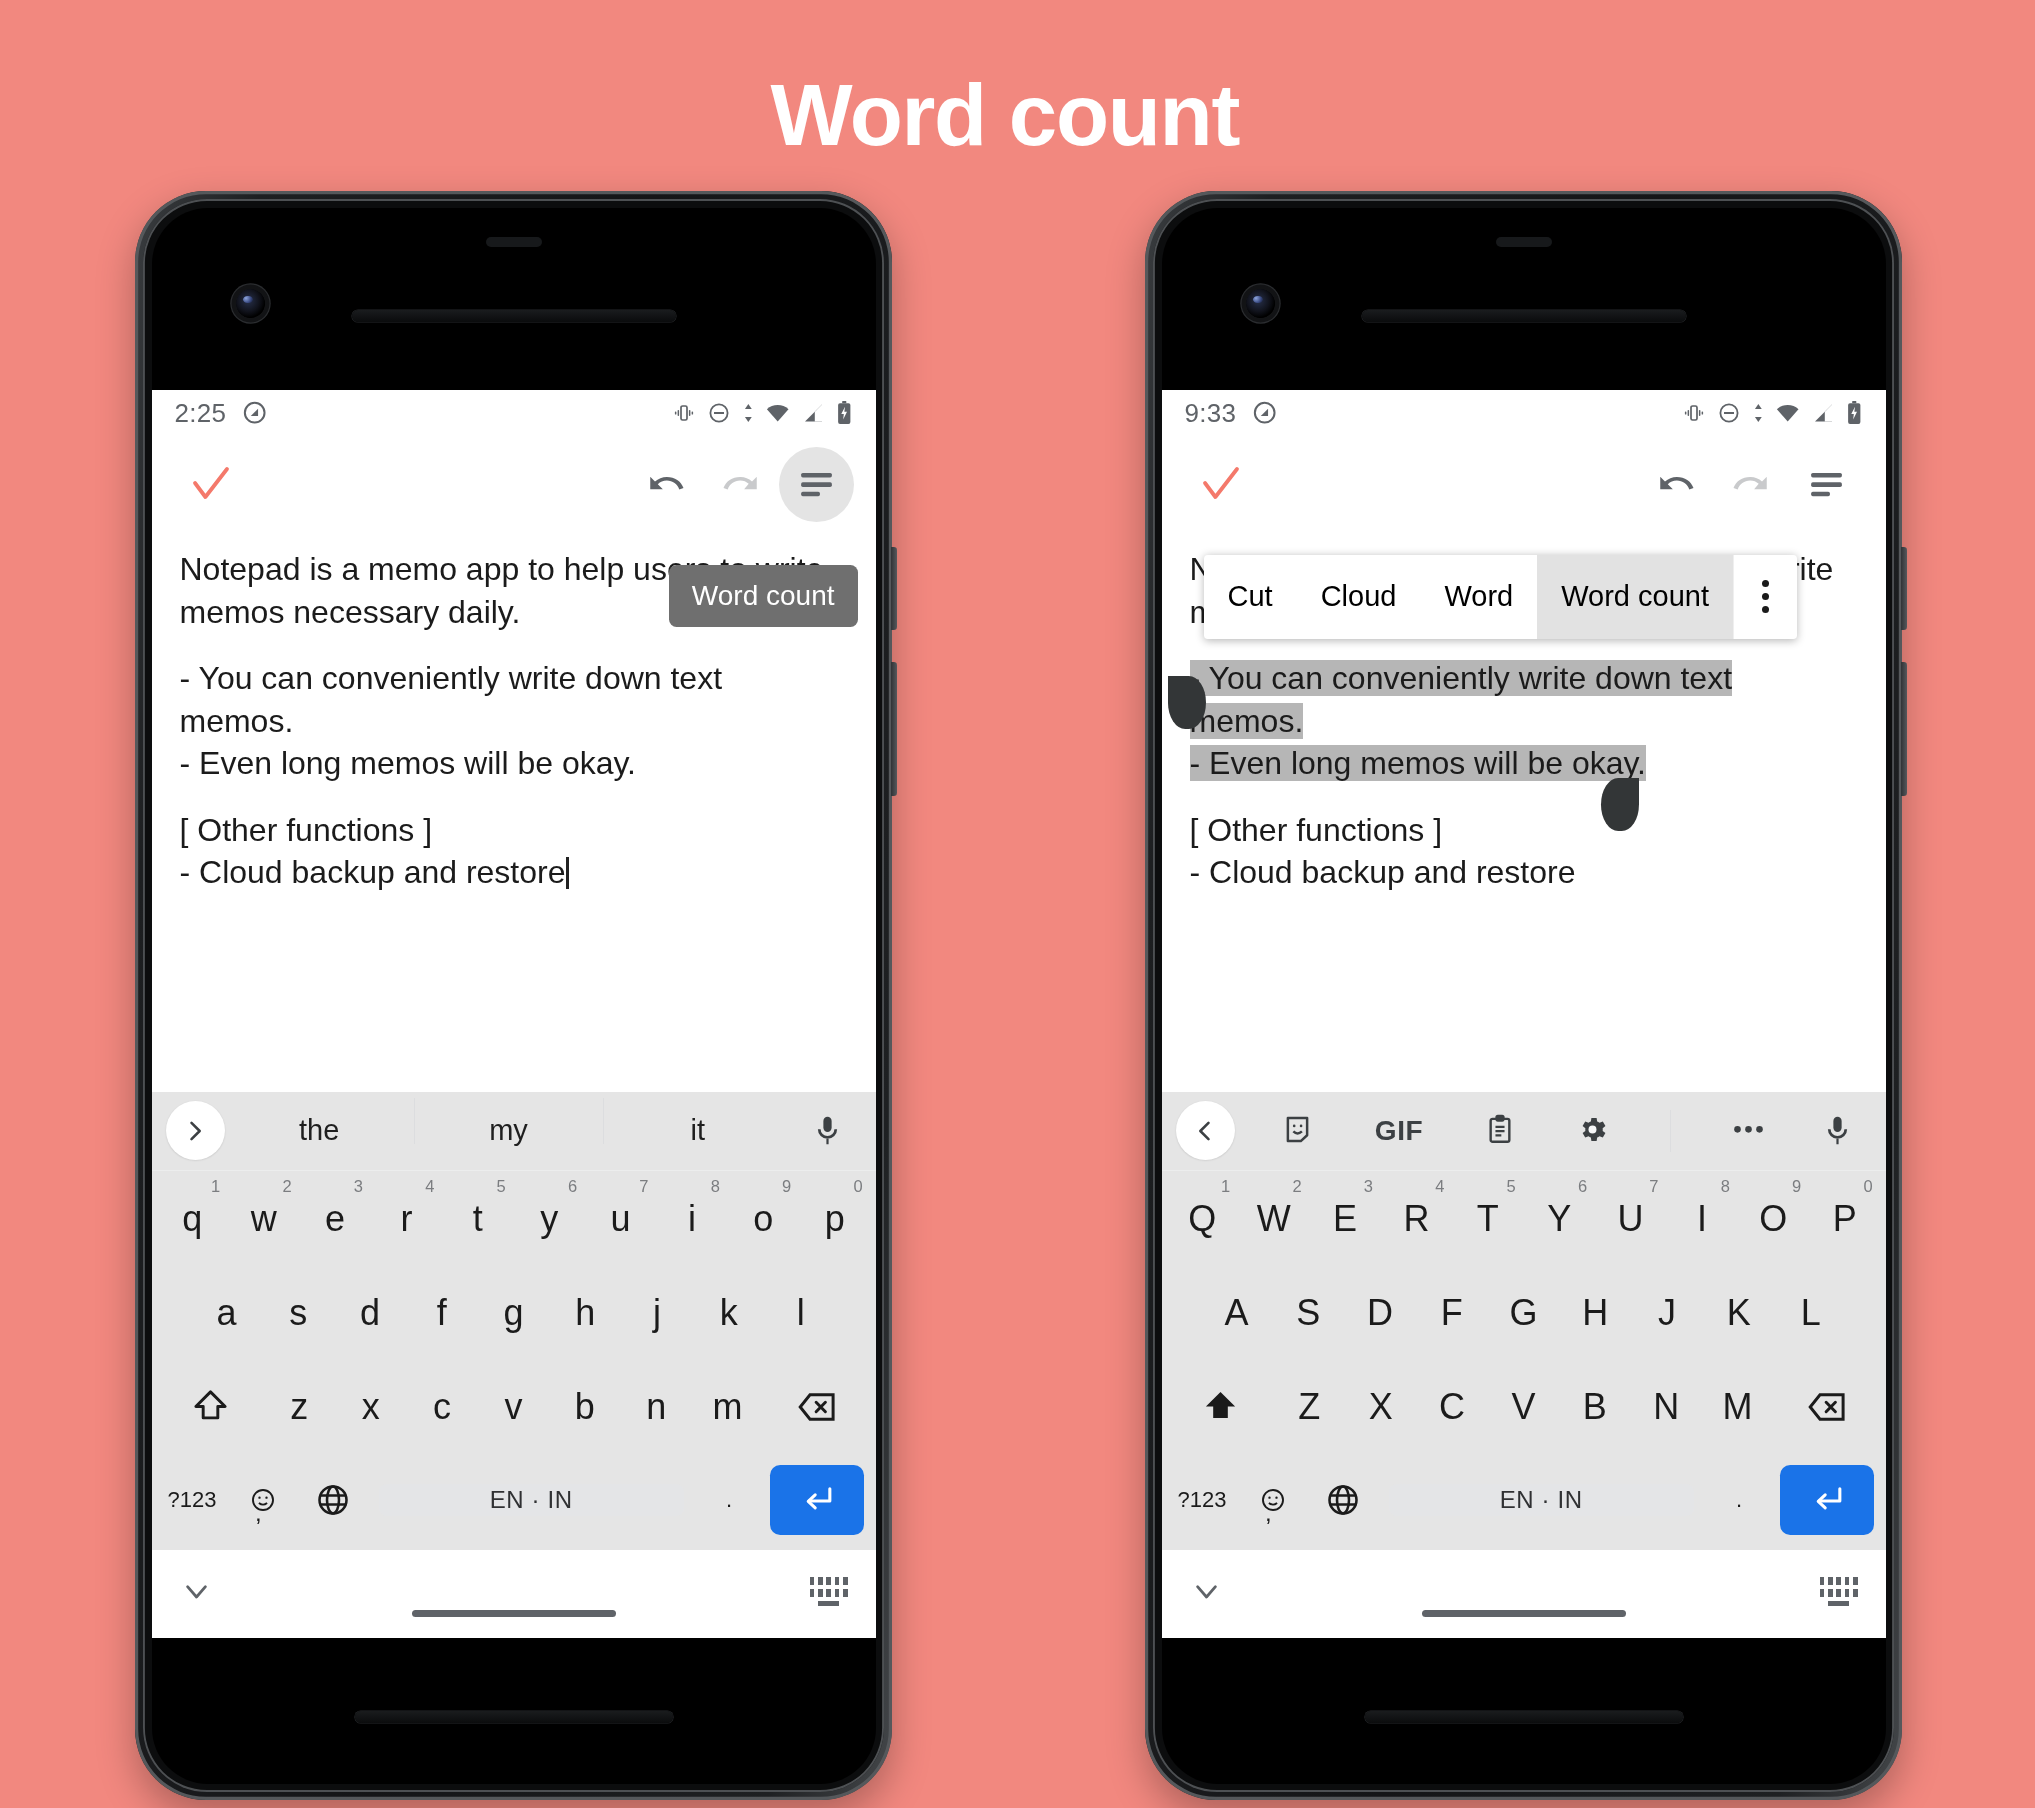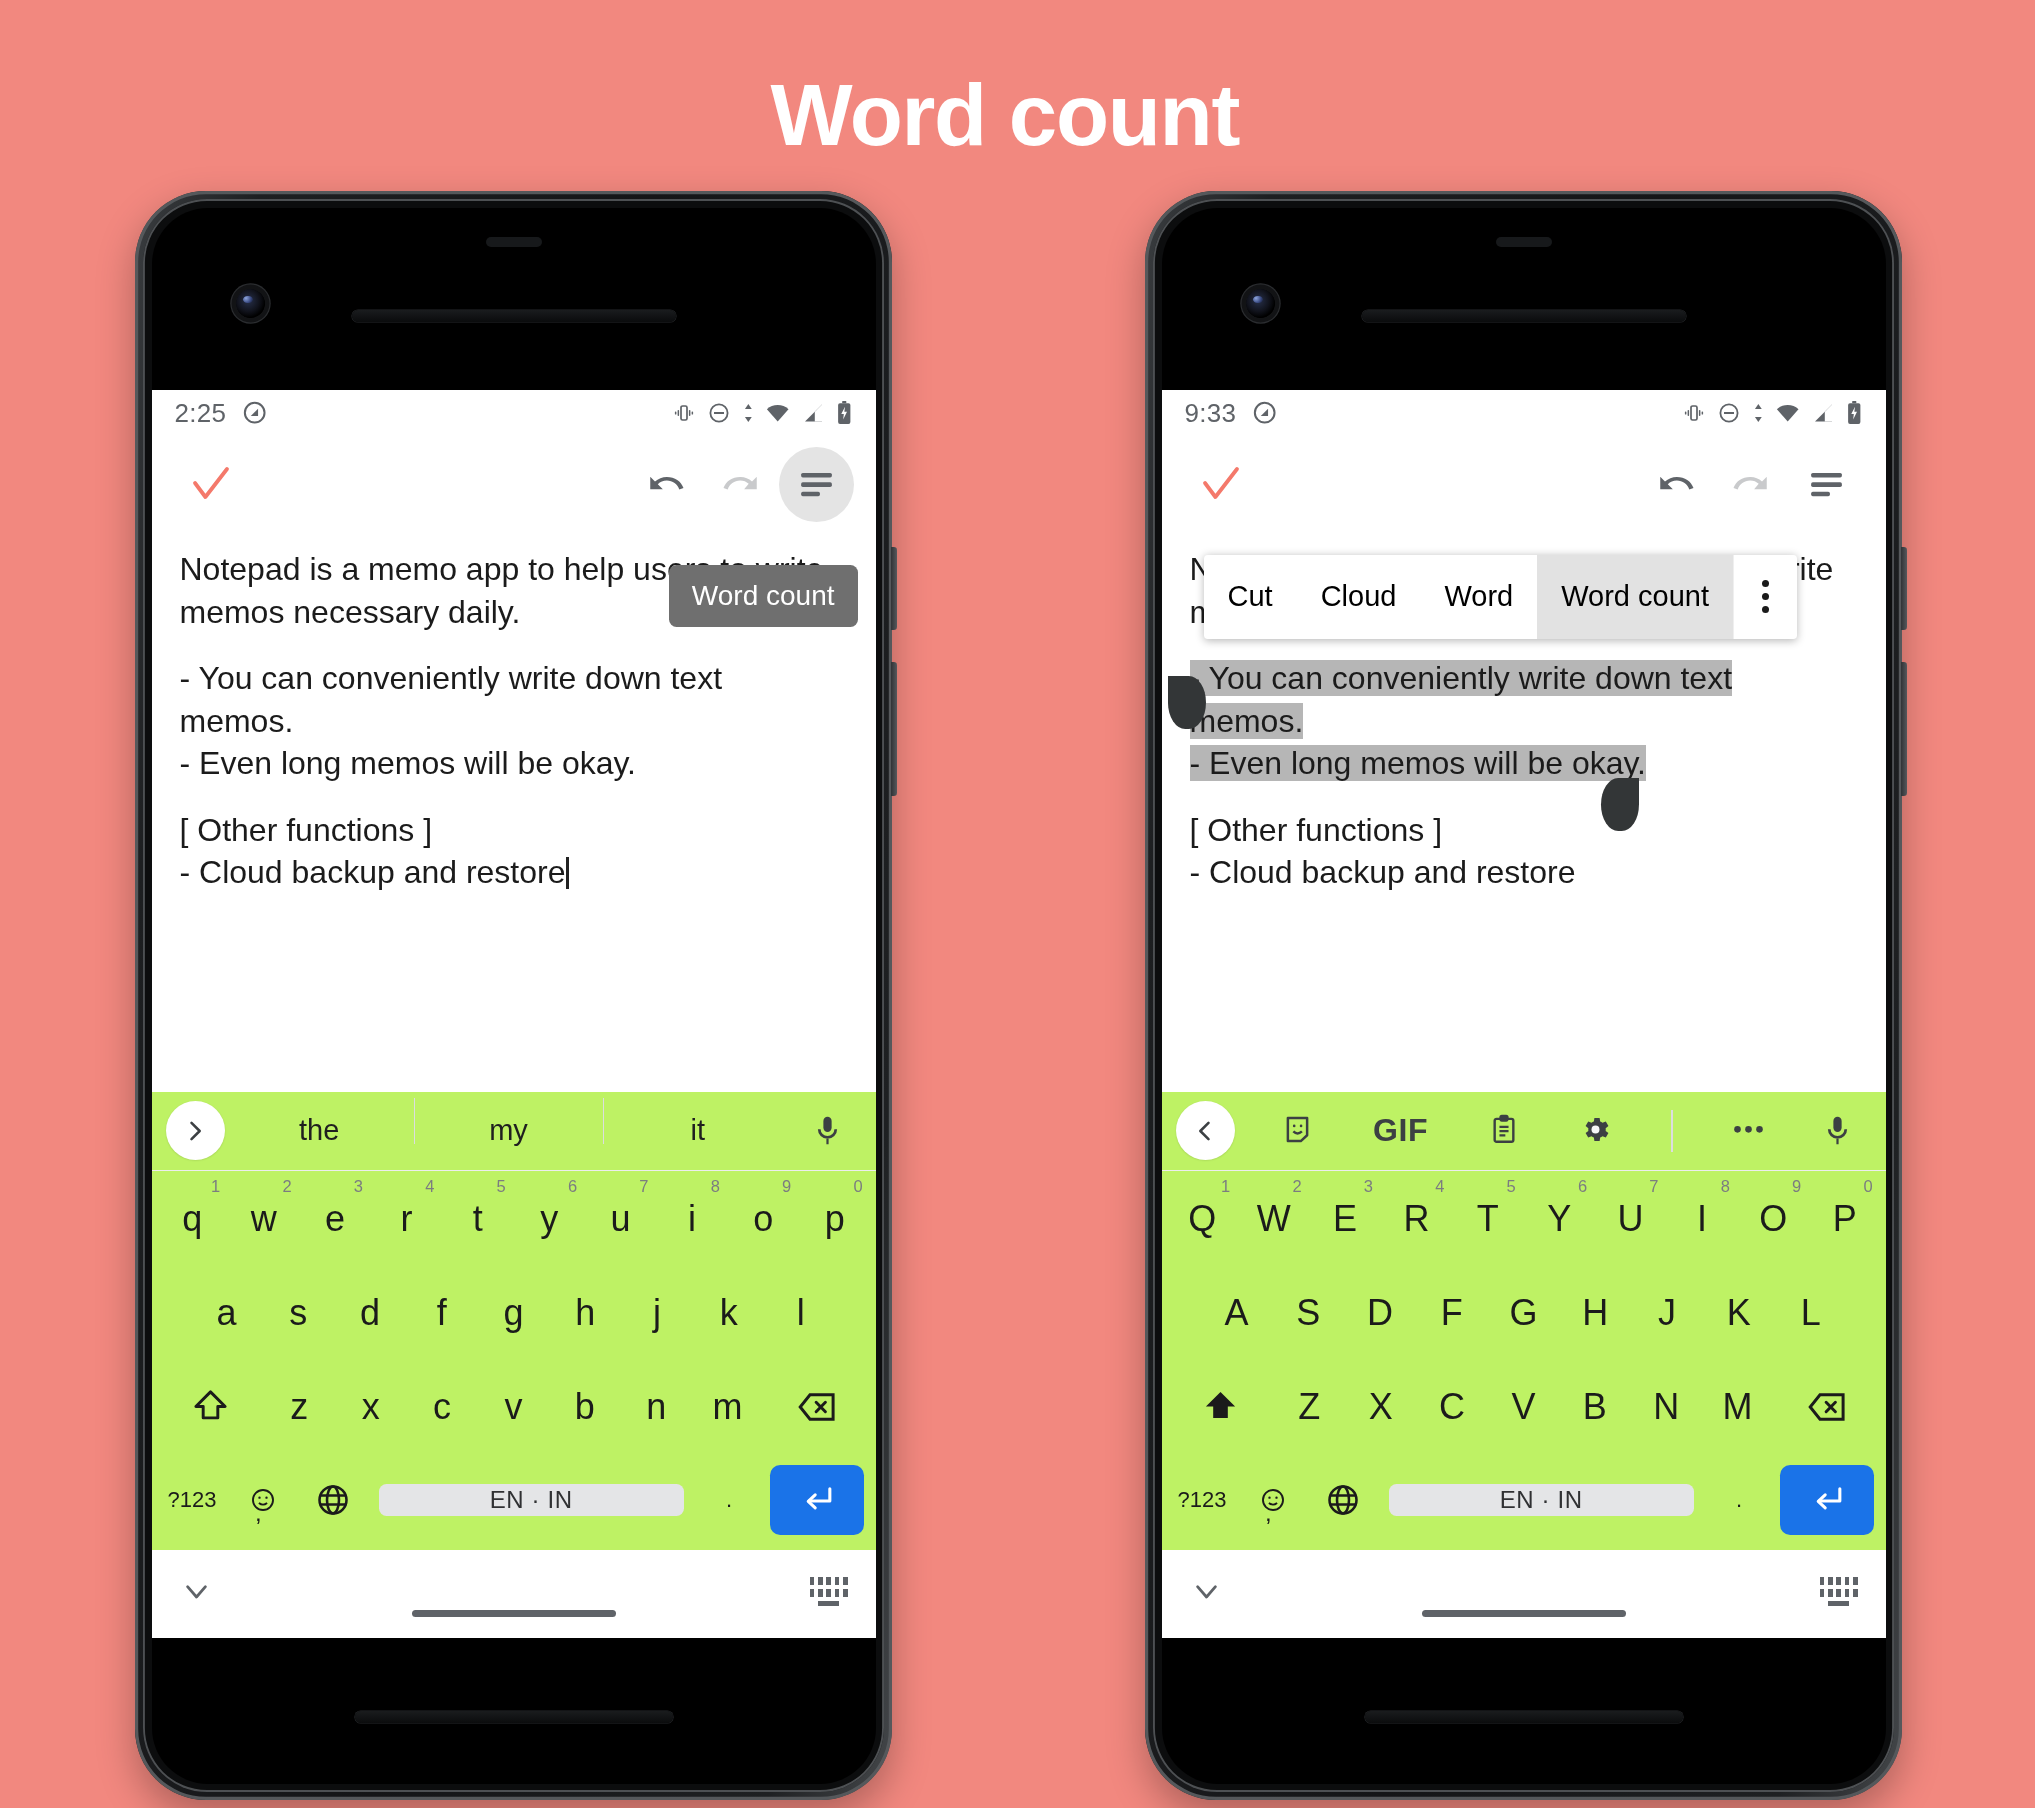--- a/index.html
+++ b/index.html
@@ -161,21 +161,21 @@
     display: flex; align-items: center; justify-content: center;
     padding: 0 24px; font-size: 29px; color: #000000;
     white-space: nowrap;
   }
   .ctxitem.active { background: #e2e2e2; }
   .ctxitem.overflow { padding: 0 28px; border-left: 1.3px solid #efefef; }
   .dots3 { display:flex; flex-direction:column; gap:5.7px; }
   .dots3 i { width:7px;height:7px;border-radius:50%;background:#1a1a1a;display:block; }
 
   
-  .keyboard { background: #bef264; }
+  .keyboard { background: #e5e5e5; }
   .kbtop {
     height: 79px; display: flex; align-items: center;
     padding: 0 14px; position: relative;
     border-bottom: 0.6px solid #eceded;
   }
   .kb-round {
     width: 59px; height: 59px; border-radius: 50%; background: #fff;
     display: flex; align-items: center; justify-content: center;
     box-shadow: 0 0.6px 1.9px rgba(0,0,0,.13);
   }
@@ -626,21 +626,21 @@
           </div>
           <div class="kbtoolbar-icons">
             <span>
               <svg width="33" height="33" viewBox="0 0 24 24" fill="none" stroke="#3c4043" stroke-width="1.8" stroke-linejoin="round">
                   <path d="M5 3.6 h14 v12.6 l-4.6 4.2 H5 Z"></path>
                   <circle cx="9.6" cy="9.4" r=".95" fill="#3c4043" stroke="none"></circle>
                   <circle cx="14.6" cy="9.4" r=".95" fill="#3c4043" stroke="none"></circle>
                   <path d="M9 13.4 Q12 16.4 15.2 13.4"></path>
                 </svg>
             </span>
-            <span style="font-size:32px;font-weight:bold;color:#3c4043;letter-spacing:0.6px;">GIF</span>
+            <span style="font-size:28px;font-weight:bold;color:#3c4043;letter-spacing:0.6px;">GIF</span>
             <span>
               <svg width="32" height="33" viewBox="0 0 24 24" fill="none" stroke="#3c4043" stroke-width="1.8" stroke-linejoin="round">
                   <rect x="5" y="4" width="14" height="17.2" rx="1.4"></rect>
                   <rect x="9.4" y="1.8" width="5.2" height="3.4" rx="1" fill="#3c4043"></rect>
                   <path d="M8.6 10 h6.8 M8.6 13.2 h6.8 M8.6 16.4 h4.4" stroke-width="1.7"></path>
                 </svg>
             </span>
             <span>
               <svg width="33" height="33" viewBox="0 0 24 24" fill="#3c4043">
                   <path d="M19.4 13a7.7 7.7 0 0 0 0-2l2-1.5-1.9-3.3-2.4.9a7.6 7.6 0 0 0-1.7-1l-.4-2.5h-3.8l-.4 2.5c-.6.2-1.2.6-1.7 1l-2.4-.9L4.8 9.5 6.8 11a7.7 7.7 0 0 0 0 2l-2 1.5 1.9 3.3 2.4-.9c.5.4 1.1.8 1.7 1l.4 2.5h3.8l.4-2.5c.6-.2 1.2-.6 1.7-1l2.4.9 1.9-3.3-2-1.5z"></path>

